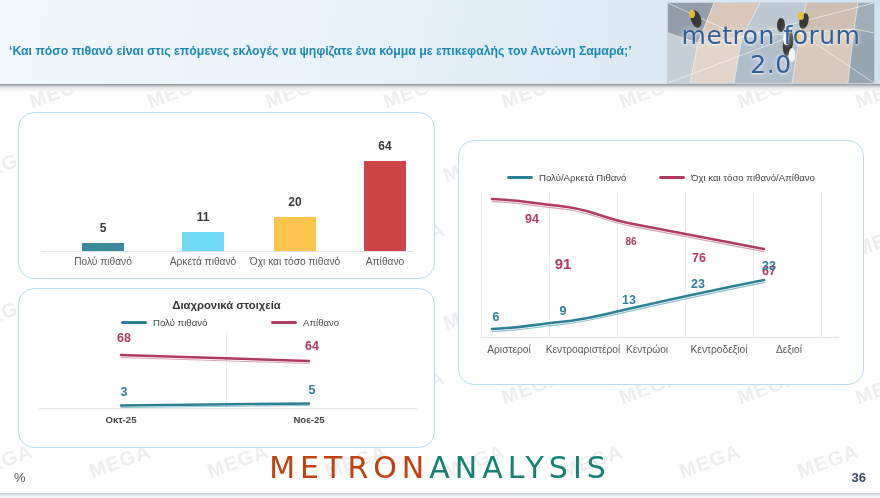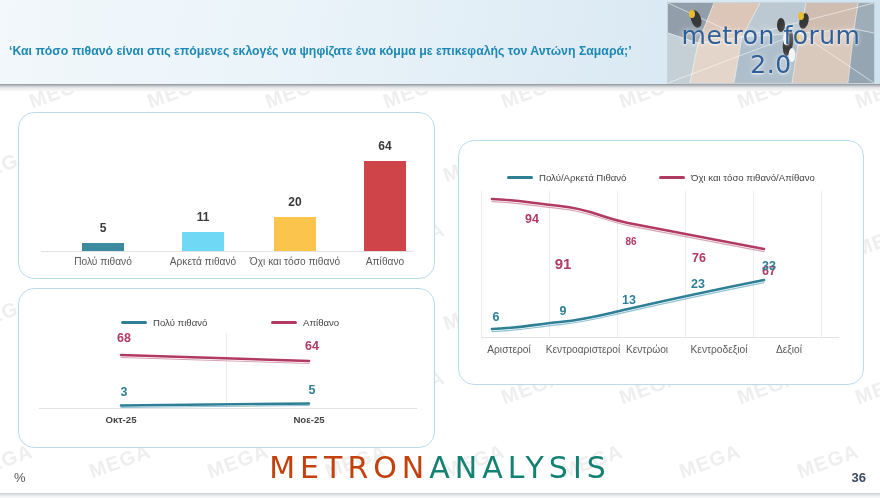--- a/index.html
+++ b/index.html
@@ -240,20 +240,21 @@
     <div class="bar" style="left:255px;top:104px;width:42px;height:34px;background:#fbc44d;"></div>
     <div class="val" style="left:246px;top:82px;width:60px;font-size:12px;color:#3a3a3a;">20</div>
     <div class="axis-label" style="left:222px;top:143px;width:108px;">Όχι και τόσο πιθανό</div>
 
     <div class="bar" style="left:345px;top:48px;width:42px;height:90px;background:#cf4448;"></div>
     <div class="val" style="left:336px;top:26px;width:60px;font-size:12px;color:#3a3a3a;">64</div>
     <div class="axis-label" style="left:320px;top:143px;width:92px;">Απίθανο</div>
   </div>
 
   <div class="card" id="card-trend">
+    <div class="chart-title" style="top:10px;">Διαχρονικά στοιχεία</div>
 
     <div class="legend" style="left:102px;top:28px;">
       <span class="swatch" style="background:#2d7f96;"></span>
       <span class="ltxt">Πολύ πιθανό</span>
     </div>
     <div class="legend" style="left:252px;top:28px;">
       <span class="swatch" style="background:#b03a62;"></span>
       <span class="ltxt">Απίθανο</span>
     </div>
 

